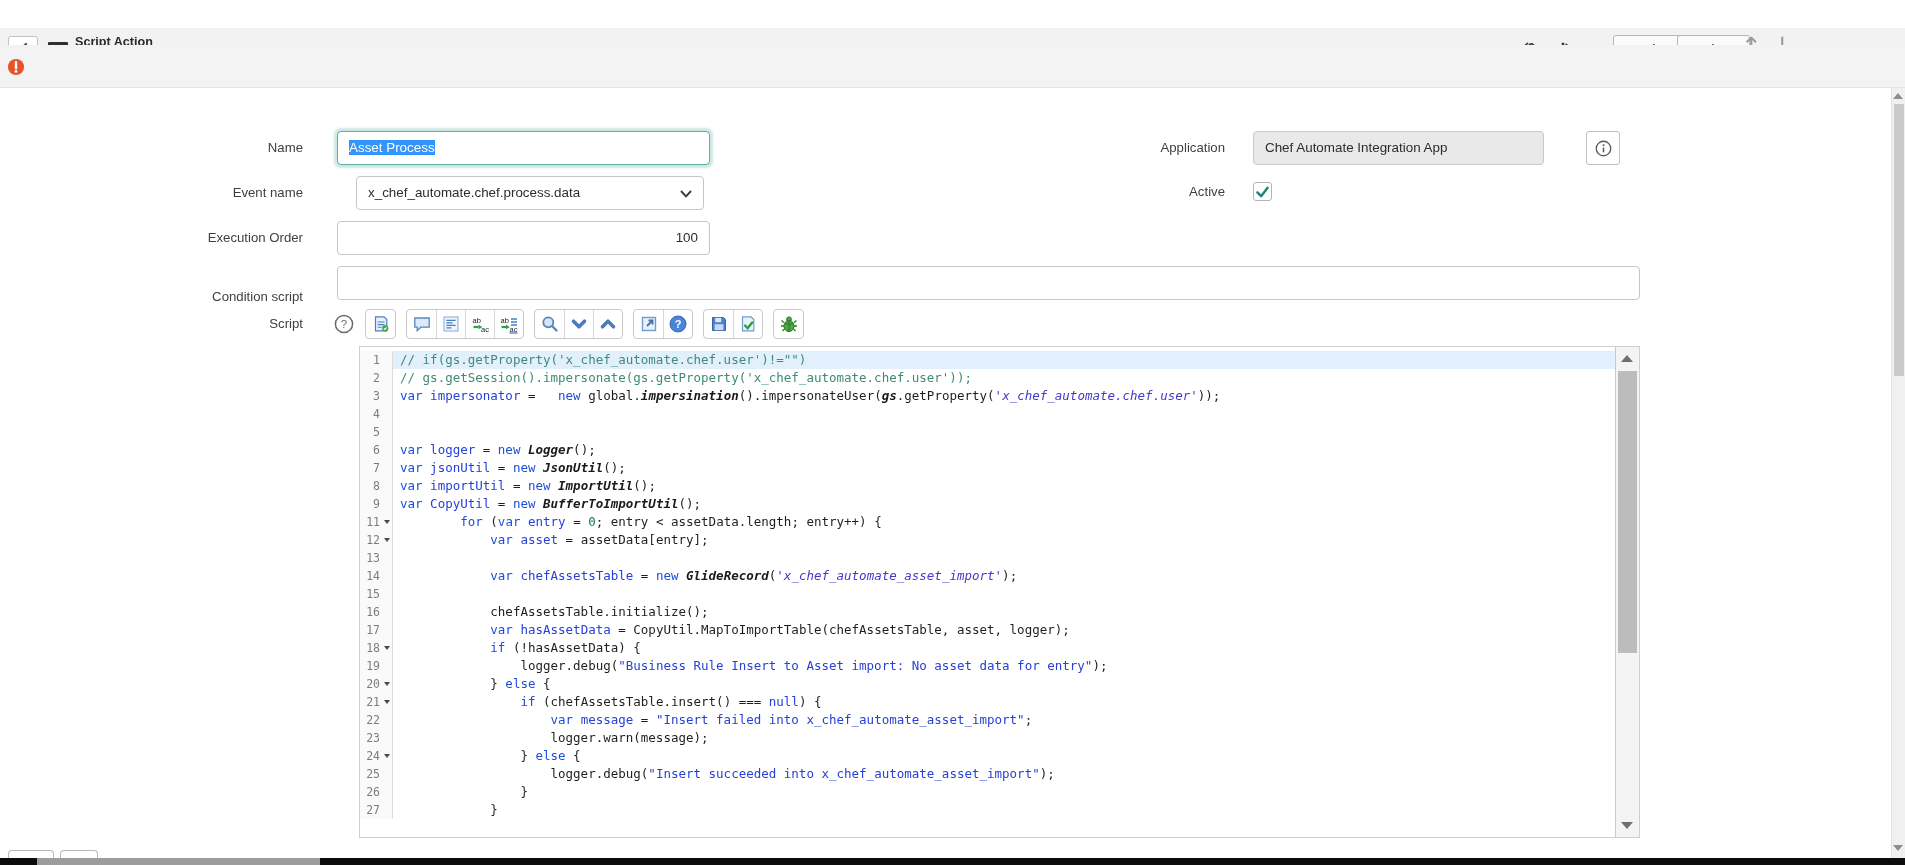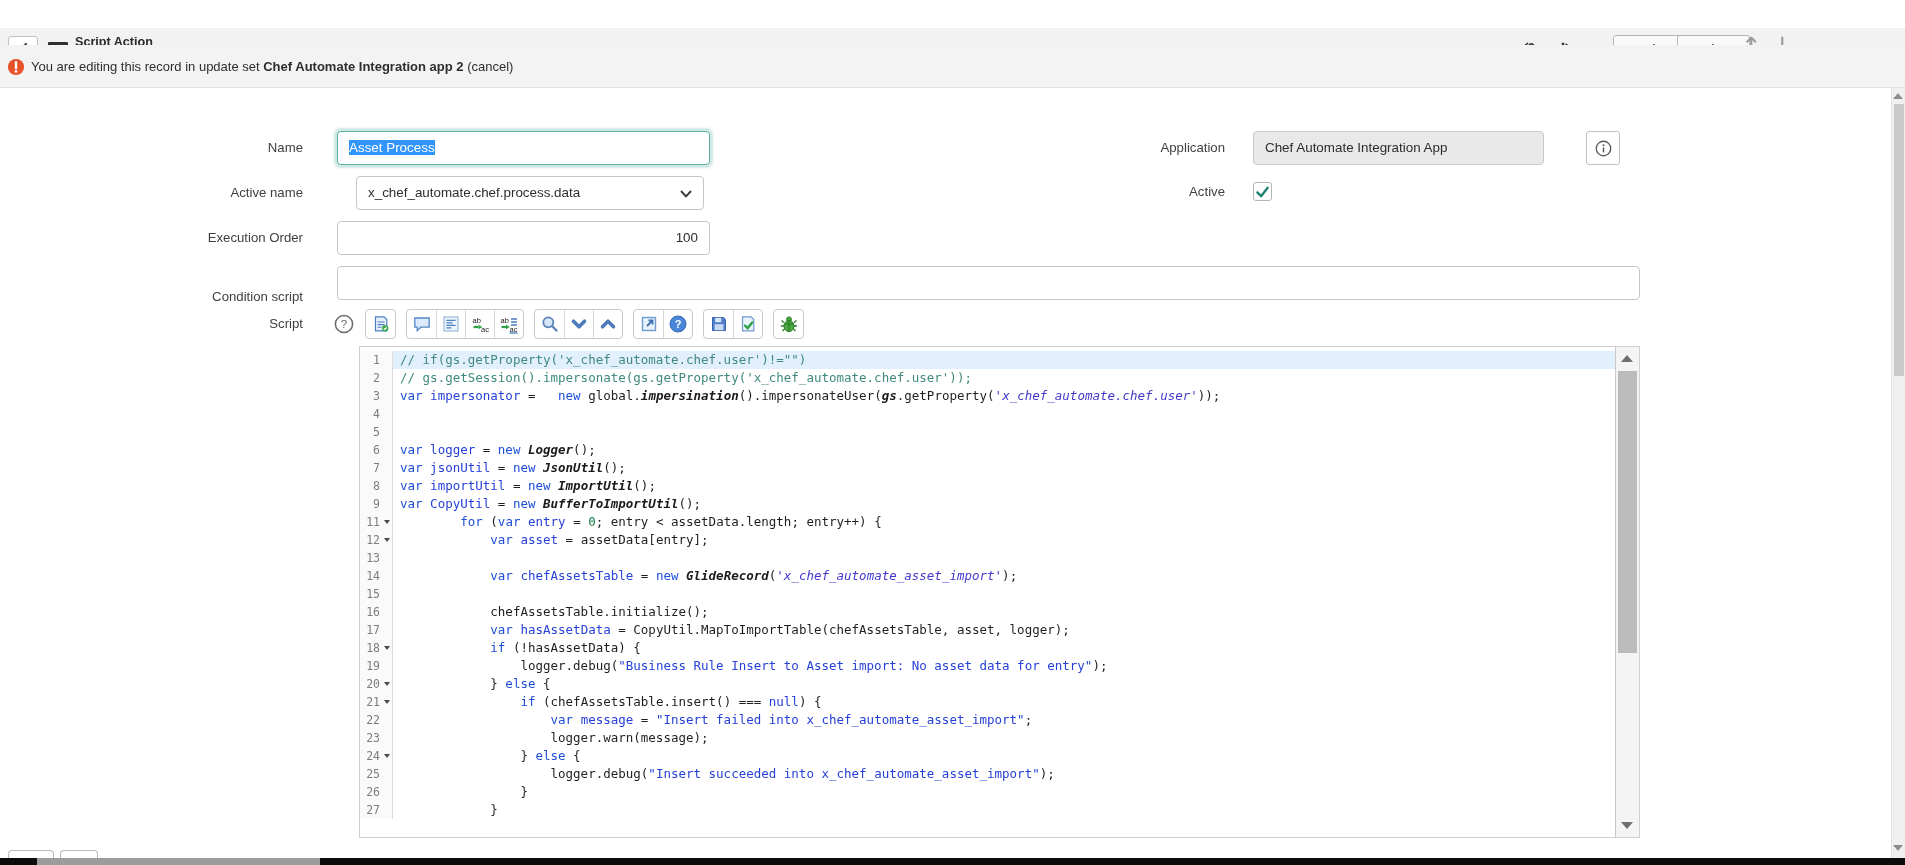--- a/index.html
+++ b/index.html
@@ -145,27 +145,26 @@
   <div class="nav-arrow" style="left:1741px;">↑</div>
   <div class="nav-arrow" style="left:1772px;">↓</div>
 </div>
 
 <div id="warnbar">
   <svg width="18" height="18" viewBox="0 0 20 20">
     <circle cx="10" cy="10" r="9" fill="#e7532a"></circle>
     <path d="M10 4.5v6.8" stroke="#fff" stroke-width="2.6" stroke-linecap="round"></path>
     <circle cx="10" cy="14.9" r="1.5" fill="#fff"></circle>
   </svg>
-  <div id="warn-text"><span>You are editing this record in update set </span><span class="b">Chef Automate Integration app 2</span><span style="cursor:pointer;"> (cancel)</span></div>
 </div>
 
 <div class="flabel lab-left row-h" style="top:131px;">Name</div>
 <div class="field" id="name-input"><span class="sel">Asset Process</span></div>
 
-<div class="flabel lab-left row-h" style="top:176px;">Active name</div>
+<div class="flabel lab-left row-h" style="top:176px;">Event name</div>
 <div class="field" id="event-select">
   <span>x_chef_automate.chef.process.data</span>
   <svg width="12" height="8" viewBox="0 0 12 8">
       <path d="M1 1 L6 6.4 L11 1" fill="none" stroke="#3a3a3a" stroke-width="1.9"></path>
     </svg>
 </div>
 
 <div class="flabel lab-left row-h" style="top:221px;">Execution Order</div>
 <div class="field" id="exec-input">100</div>
 

